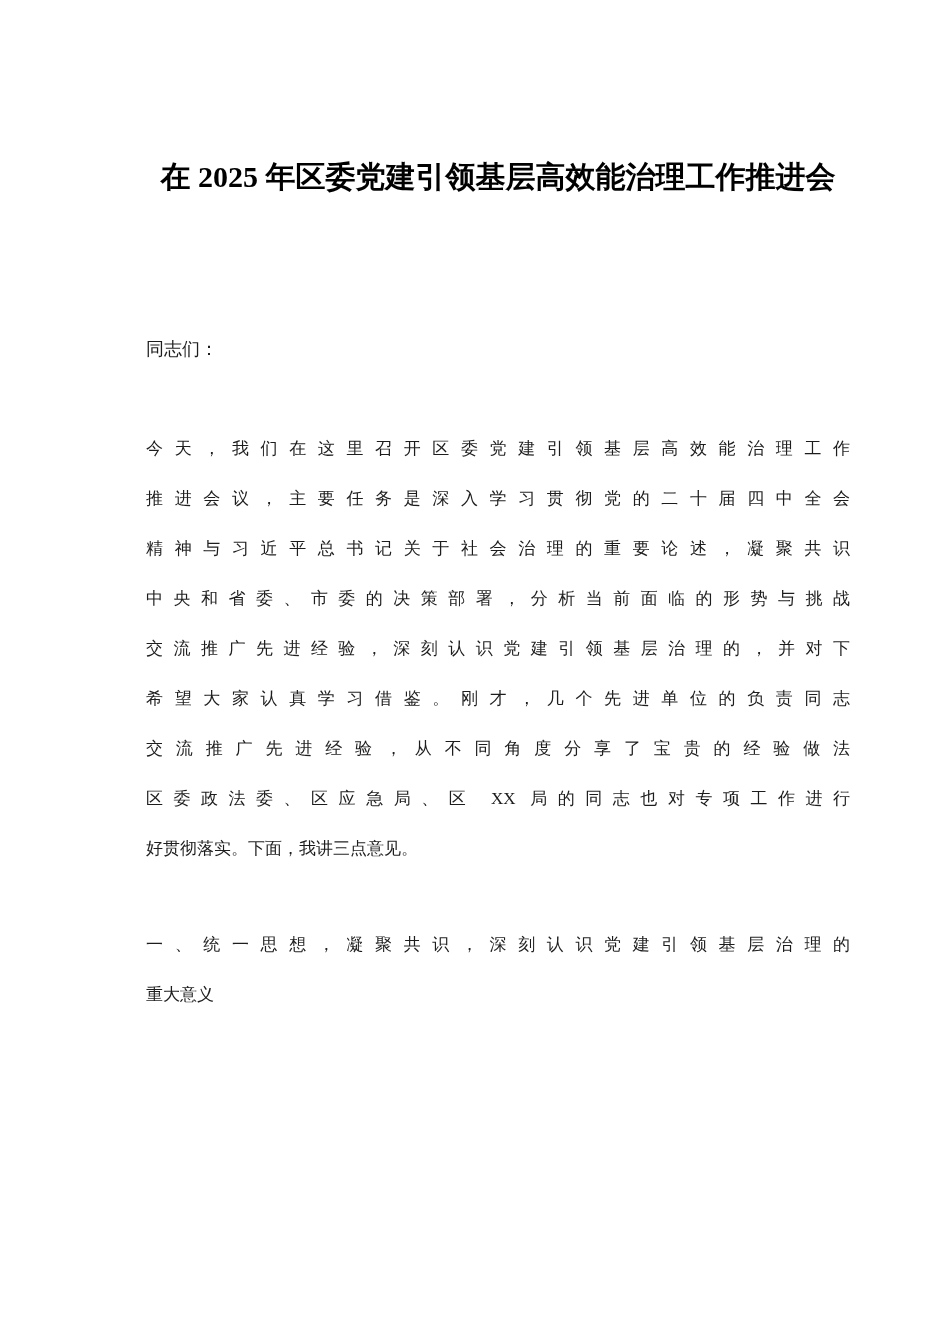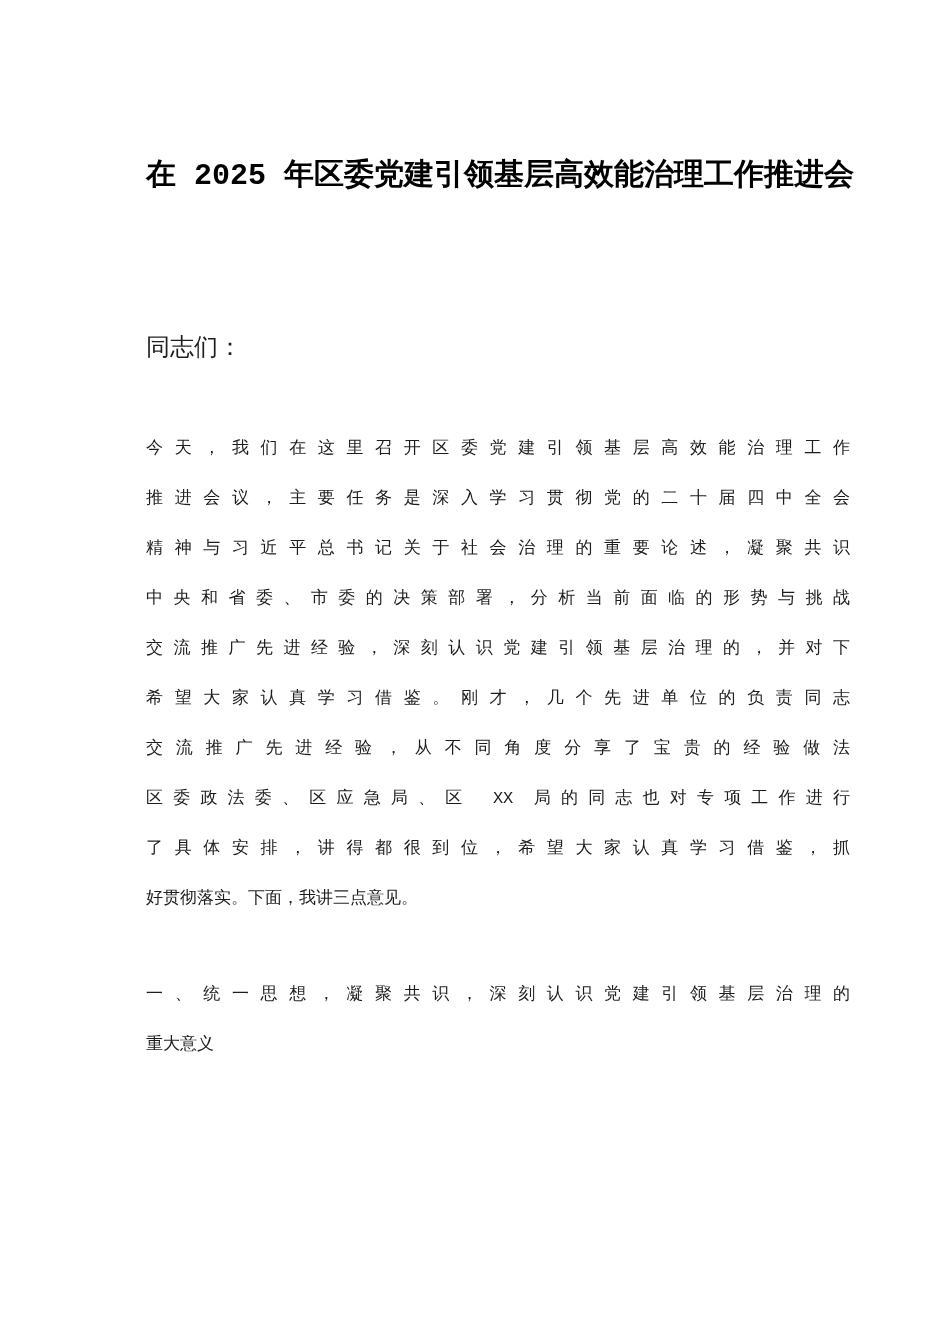--- a/index.html
+++ b/index.html
@@ -8,33 +8,32 @@
     width: 950px;
     height: 1344px;
     margin: 0 auto;
     background: #ffffff;
     overflow: hidden;
     font-family: "Liberation Serif", "DejaVu Serif", serif;
     color: #1d1d1d;
   }
   .doc {
     padding: 116px 100px 0 146px; 
-    font-family: Liberation Mono, monospace;
   }
   .title {
     font-size: 30px;
     font-weight: bold;
     color: #000000;
     line-height: 121px;
     text-align: center;
   }
   .title .t-line { white-space: nowrap; }
   .salutation {
     margin-top: 87px;
-    font-size: 24px;
+    font-size: 18px;
     line-height: 50px;
     text-align: left;
   }
   .para { margin-top: 50px; }
   .heading { margin-top: 46px; }
   .para, .heading {
     font-size: 17px;
     line-height: 50px;
   }
   .line {
@@ -60,21 +59,20 @@
 
     <div class="para">
       <div class="line">今天，我们在这里召开区委党建引领基层高效能治理工作</div>
       <div class="line">推进会议，主要任务是深入学习贯彻党的二十届四中全会</div>
       <div class="line">精神与习近平总书记关于社会治理的重要论述，凝聚共识</div>
       <div class="line">中央和省委、市委的决策部署，分析当前面临的形势与挑战</div>
       <div class="line">交流推广先进经验，深刻认识党建引领基层治理的，并对下</div>
       <div class="line">希望大家认真学习借鉴。刚才，几个先进单位的负责同志</div>
       <div class="line">交流推广先进经验，从不同角度分享了宝贵的经验做法</div>
       <div class="line">区委政法委、区应急局、区 XX 局的同志也对专项工作进行</div>
-      <div class="line">了具体安排，讲得都很到位，希望大家认真学习借鉴，抓</div>
       <div class="line last">好贯彻落实。下面，我讲三点意见。</div>
     </div>
 
     <div class="heading">
       <div class="line">一、统一思想，凝聚共识，深刻认识党建引领基层治理的</div>
       <div class="line last">重大意义</div>
     </div>
 
   </div>
 </div>

